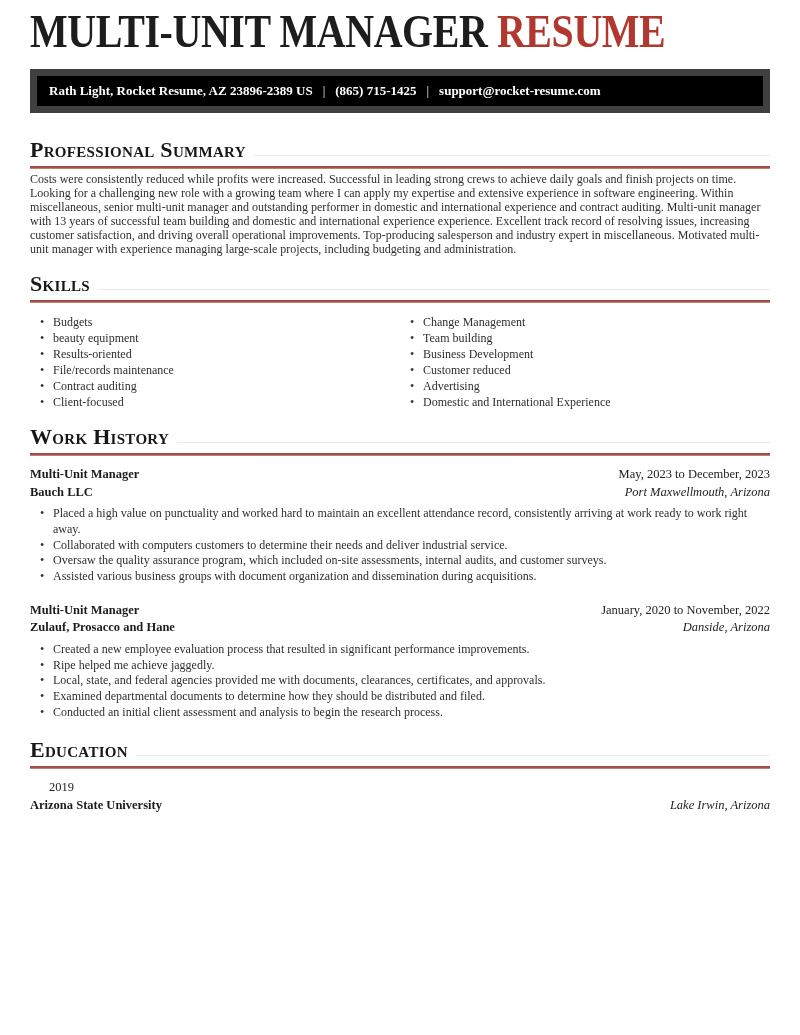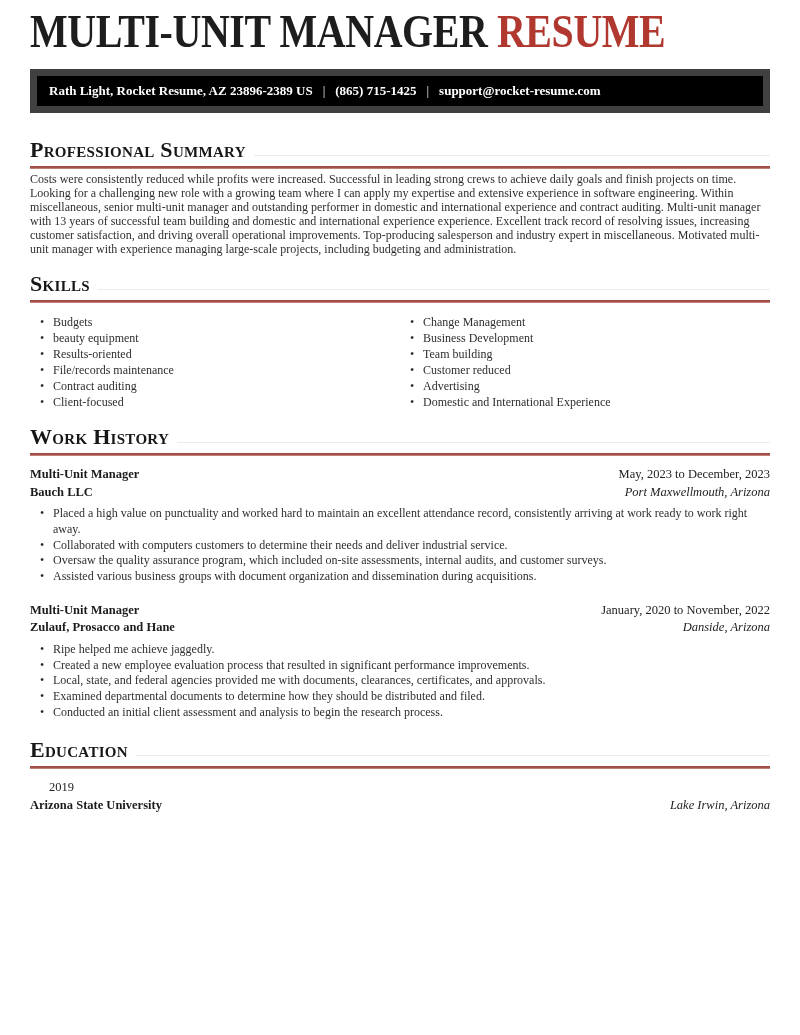--- a/index.html
+++ b/index.html
@@ -196,22 +196,22 @@
       <div class="skills-col">
         <div class="li-item">Budgets</div>
         <div class="li-item">beauty equipment</div>
         <div class="li-item">Results-oriented</div>
         <div class="li-item">File/records maintenance</div>
         <div class="li-item">Contract auditing</div>
         <div class="li-item">Client-focused</div>
       </div>
       <div class="skills-col">
         <div class="li-item">Change Management</div>
+        <div class="li-item">Team building</div>
         <div class="li-item">Business Development</div>
-        <div class="li-item">Team building</div>
         <div class="li-item">Customer reduced</div>
         <div class="li-item">Advertising</div>
         <div class="li-item">Domestic and International Experience</div>
       </div>
     </div>
   </section>
 
   <section class="mt-work">
     <div class="section-heading-row">
       <h2 class="section-heading">Work History</h2>
@@ -239,22 +239,22 @@
     <div class="job">
       <div class="row-split">
         <span class="row-left-bold">Multi-Unit Manager</span>
         <span class="row-right">January, 2020 to November, 2022</span>
       </div>
       <div class="row-split">
         <span class="row-left-bold">Zulauf, Prosacco and Hane</span>
         <span class="row-right italic">Danside, Arizona</span>
       </div>
       <div class="job-bullets">
+        <div class="li-item">Created a new employee evaluation process that resulted in significant performance improvements.</div>
         <div class="li-item">Ripe helped me achieve jaggedly.</div>
-        <div class="li-item">Created a new employee evaluation process that resulted in significant performance improvements.</div>
         <div class="li-item">Local, state, and federal agencies provided me with documents, clearances, certificates, and approvals.</div>
         <div class="li-item">Examined departmental documents to determine how they should be distributed and filed.</div>
         <div class="li-item">Conducted an initial client assessment and analysis to begin the research process.</div>
       </div>
     </div>
   </section>
 
   <section class="mt-edu">
     <div class="section-heading-row">
       <h2 class="section-heading">Education</h2>

